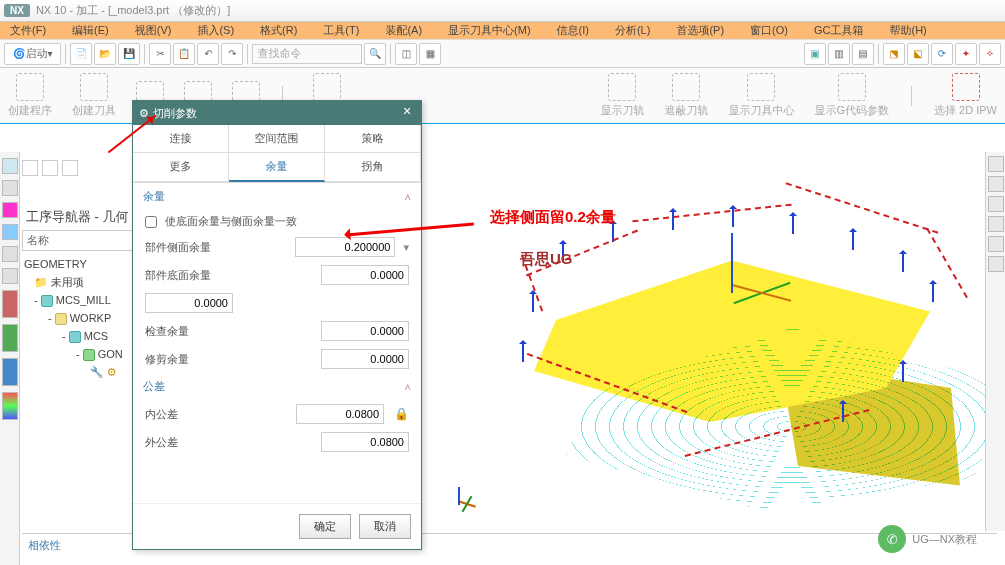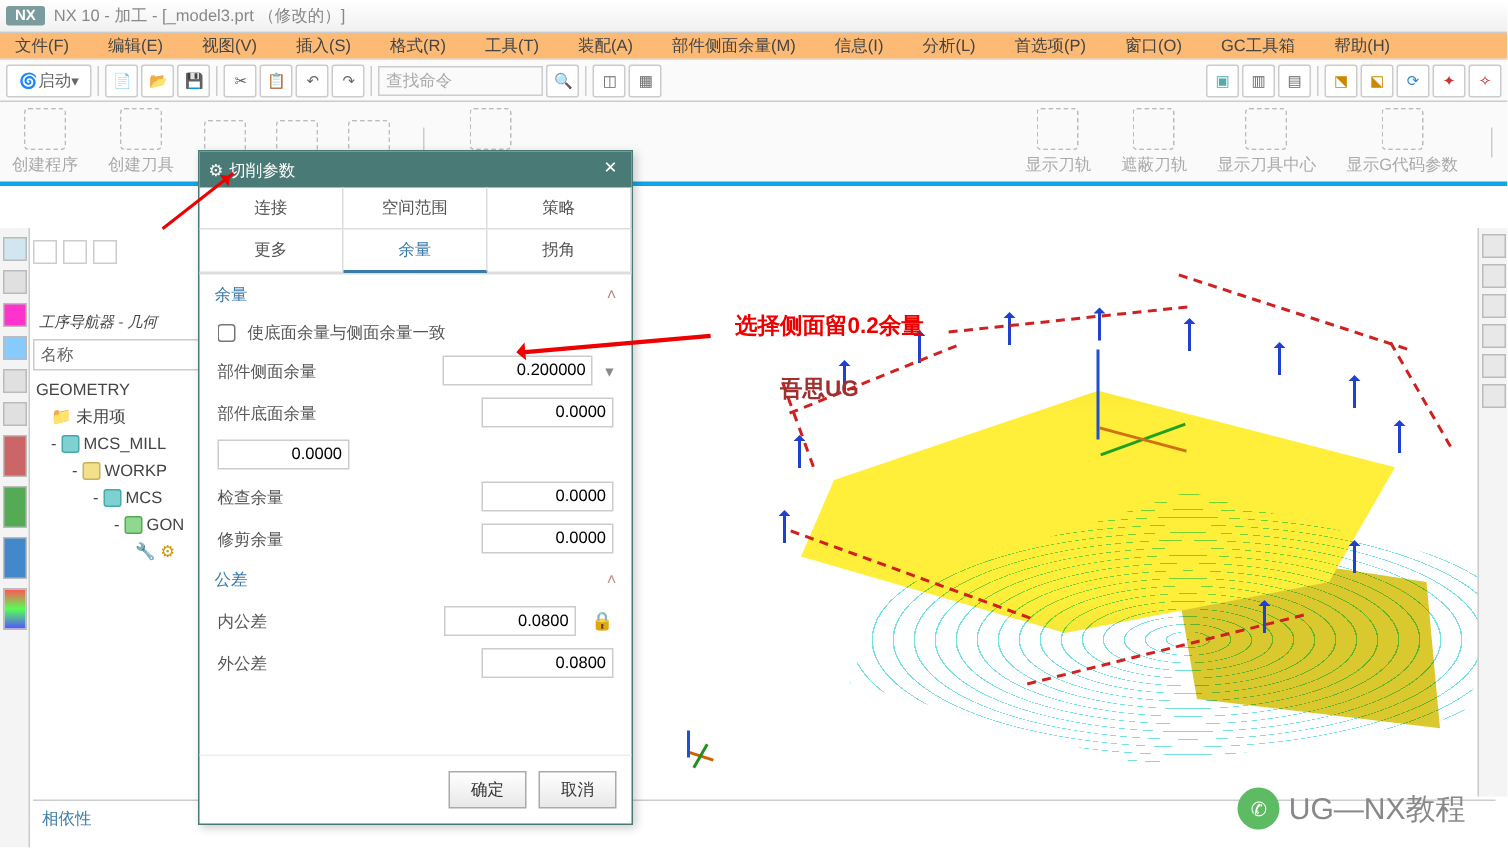--- a/index.html
+++ b/index.html
@@ -14,31 +14,31 @@
 .menubar span { padding:0 4px; color:#444; cursor:pointer; }
 
 
 .toolbar { height:28px; background:#fafafa; border-bottom:1px solid #ccc; display:flex; align-items:center; padding:0 4px; gap:2px; }
 .tbtn { width:22px; height:22px; border:1px solid #ccc; border-radius:2px; background:#fff; display:inline-flex; align-items:center; justify-content:center; color:#666; font-size:10px; }
 .tbtn.wide { width:auto; padding:0 8px; }
 .tsep { width:1px; height:20px; background:#ccc; margin:0 2px; }
 .search-box { width:110px; height:20px; border:1px solid #ccc; padding:0 4px; color:#aaa; display:inline-flex; align-items:center; }
 
 
-.ribbon { height:56px; background:#fafafa; border-bottom:3px solid #0ea5e9; display:flex; align-items:center; padding:0 8px; gap:20px; position:relative; }
+.ribbon { height:56px; background:#fafafa; border-bottom:1px solid #0ea5e9; display:flex; align-items:center; padding:0 8px; gap:20px; position:relative; }
 .ribbon-item { display:flex; flex-direction:column; align-items:center; color:#aaa; gap:2px; font-size:10px;}
 .ribbon-item .ico { width:28px; height:28px; border:1px dashed #bbb; border-radius:3px; }
 
 
 .leftbar { position:absolute; left:0; top:152px; width:20px; bottom:0; background:#f4f4f4; border-right:1px solid #ccc; display:flex; flex-direction:column; align-items:center; gap:6px; padding-top:6px;}
 .leftbar .lb { width:16px; height:16px; background:#e0e0e0; border:1px solid #bbb; }
 
 
 .nav { position:absolute; left:22px; top:206px; width:120px; height:260px; }
-.nav-title { color:#444; font-size:10px; padding:2px 4px;font-style:italic;}
+.nav-title { color:#444; font-size:13px; padding:2px 4px;}
 .nav-header { border:1px solid #ccc; padding:2px 4px; color:#666; margin-top:2px;}
 .nav-tree { padding:4px 2px; color:#444; line-height:18px;}
 .tree-ico { display:inline-block; width:12px; height:12px; background:#f3e08a; border:1px solid #c9b060; margin-right:3px; vertical-align:middle; border-radius:2px;}
 .tree-ico.cyan { background:#7fd0d0; border-color:#4aa; }
 .tree-ico.green { background:#8fd88f; border-color:#5a5; }
 
 .bottom-bar { position:absolute; left:22px; bottom:8px; right:8px; height:24px; }
 .bottom-bar .sect { color:#3a7aa8; padding:4px 6px; border-top:1px solid #ccc; }
 
 
@@ -89,21 +89,21 @@
 .axis .yx { background:#20a020; transform:rotate(-20deg); }
 .axis .xx { background:#d07010; transform:rotate(15deg); }
 
 
 .rightbar { position:absolute; right:0; top:152px; width:20px; bottom:34px; background:#f4f4f4; border-left:1px solid #ccc; display:flex; flex-direction:column; gap:4px; padding-top:4px; align-items:center;}
 .rightbar .rb { width:16px; height:16px; background:#e8e8e8; border:1px solid #bbb;}
 
 
 .wm { position:absolute; right:28px; bottom:12px; display:flex; align-items:center; gap:6px; }
 .wm .circ { width:28px; height:28px; border-radius:50%; background:#5dbb63; color:#fff; display:flex; align-items:center; justify-content:center; font-size:13px; }
-.wm .txt { color:#888; font-size:20px;}
+.wm .txt { color:#888; font-size:11px;}
 
 
 .triad { position:absolute; left:6px; bottom:6px; width:40px; height:40px;}
 .triad .t1{position:absolute;left:20px;bottom:20px;width:18px;height:2px;background:#d06000;transform:rotate(18deg);}
 .triad .t2{position:absolute;left:20px;bottom:20px;width:18px;height:2px;background:#209020;transform:rotate(-60deg);}
 .triad .t3{position:absolute;left:20px;bottom:20px;width:2px;height:18px;background:#2050d0;}
 
 
 .smallstrip { position:absolute; left:22px; top:158px; width:410px; height:20px; display:flex; gap:4px; align-items:center;}
 .smallstrip .sb { width:16px;height:16px;border:1px solid #ccc;background:#fff;}
@@ -119,21 +119,21 @@
 </div>
 
 <div class="menubar">
   <span>文件(F)</span>
   <span>编辑(E)</span>
   <span>视图(V)</span>
   <span>插入(S)</span>
   <span>格式(R)</span>
   <span>工具(T)</span>
   <span>装配(A)</span>
-  <span>部件侧面余量(M)</span>
+  <span>显示刀具中心(M)</span>
   <span>信息(I)</span>
   <span>分析(L)</span>
   <span>首选项(P)</span>
   <span>窗口(O)</span>
   <span>GC工具箱</span>
   <span>帮助(H)</span>
 </div>
 
 <div class="toolbar">
   <span class="tbtn wide">🌀 <span>启动</span> ▾</span>
@@ -201,20 +201,24 @@
     </div>
   <div class="ribbon-item">
       <div class="ico"></div>
       <span>显示刀具中心</span>
     </div>
   <div class="ribbon-item">
       <div class="ico"></div>
       <span>显示G代码参数</span>
     </div>
   <div class="tsep"></div>
+  <div class="ribbon-item">
+      <div class="ico" style="border-color:#c66"></div>
+      <span>选择 2D IPW</span>
+    </div>
 </div>
 
 <div class="smallstrip">
   <div class="sb"></div>
   <div class="sb"></div>
   <div class="sb"></div>
 </div>
 <div class="rt-strip">
   <div class="sb"></div>
     <div class="sb"></div>

